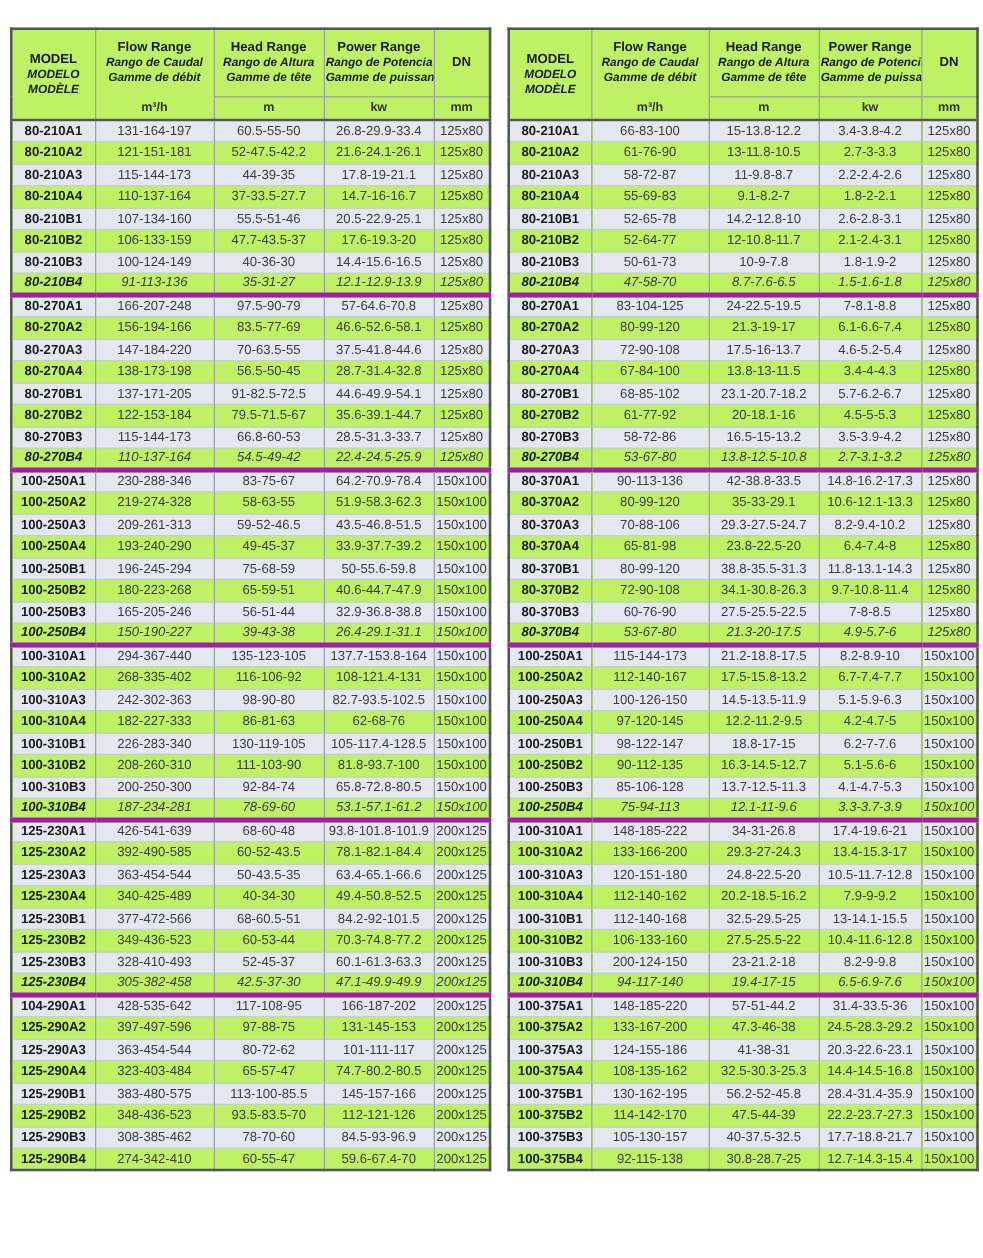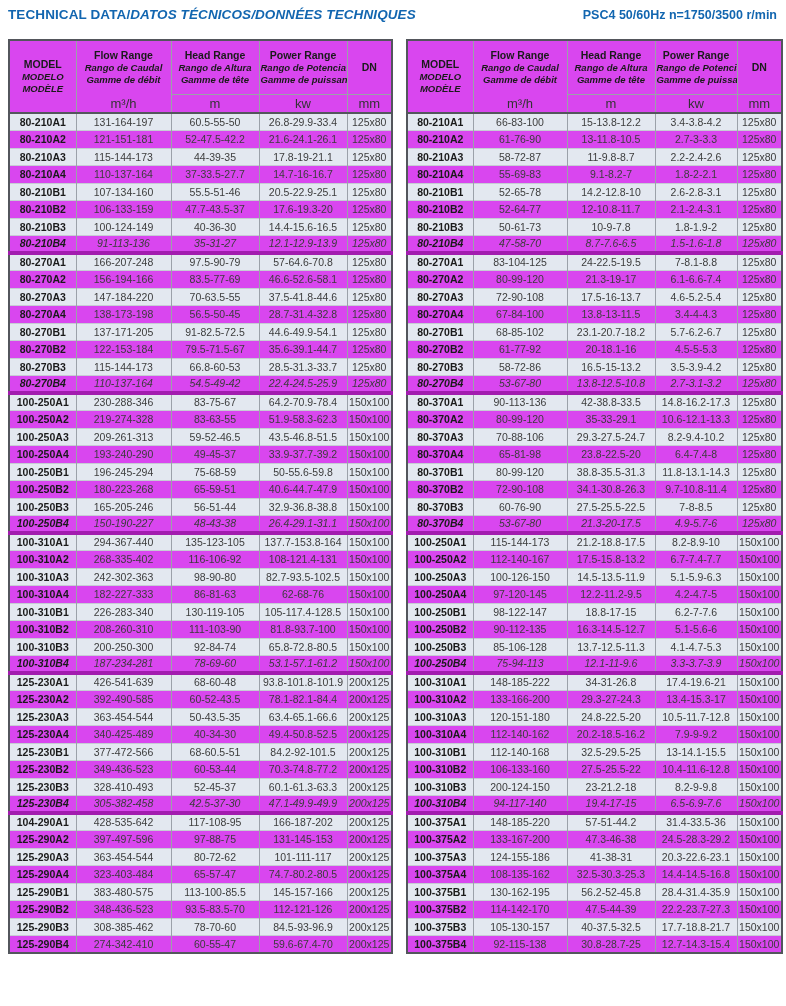--- a/index.html
+++ b/index.html
@@ -23,35 +23,35 @@
   .spec-label {
     color: #1266b0; font-size: 12.5px; font-weight: bold; white-space: nowrap;
     padding-right: 2px;
   }
 
   .tables { display: flex; gap: 13px; margin-top: 17px; }
 
   table.pump {
     border-collapse: collapse; table-layout: fixed;
     border: 2px solid #53565c;
-    background: #d946ef;
+    background: #bef264;
   }
   table.pump.left  { width: 383px; }
   table.pump.right { width: 375px; }
 
   table.pump th, table.pump td {
     border-left: 1px solid #9ba1a9;
     text-align: center; vertical-align: middle;
     overflow: hidden; white-space: nowrap;
   }
   table.pump th:first-child, table.pump td:first-child { border-left: none; }
 
   thead tr.langs th { height: 54px; padding: 2px 1px; }
   thead tr.units th {
-    height: 19px; font-weight: normal; font-size: 13px; color: #333;
+    height: 19px; font-weight: bold; font-size: 10px; color: #333;
     border-top: 1px solid #9ba1a9;
     text-align: center;
   }
   thead tr.units th.no-top { border-top: none; }
   thead { border-bottom: 2px solid #53565c; }
 
   .h-en { font-size: 10.5px; font-weight: bold; color: #1a1a1a; line-height: 1.25; }
   .h-sub { font-size: 9.5px; font-weight: bold; font-style: italic; color: #1a1a1a; line-height: 1.25; }
 
   tbody td {
@@ -61,24 +61,20 @@
   tbody tr:first-child td { border-top: none; }
   tbody td.model { font-weight: bold; color: #1a1a1a; }
   tbody tr.shade td { background: #e3e8f0; }
   tbody tr.group-end td { border-bottom: 4px solid #a21caf; font-style: italic; }
 </style>
 </head>
 <body>
 
 <div class="page">
 
-  <div class="titlebar">
-    <div class="page-title"><span>TECHNICAL DATA/</span><span class="it">DATOS TÉCNICOS/DONNÉES TECHNIQUES</span></div>
-    <div class="spec-label">PSC4  50/60Hz  n=1750/3500 r/min</div>
-  </div>
 
   <div class="tables">
 
     <table class="pump left">
       <colgroup>
         <col style="width:67px">
           <col style="width:95px">
           <col style="width:88px">
           <col style="width:88px">
           <col style="width:45px">
@@ -232,21 +228,21 @@
           <tr class="shade">
             <td class="model">100-250A1</td>
             <td>230-288-346</td>
             <td>83-75-67</td>
             <td>64.2-70.9-78.4</td>
             <td>150x100</td>
           </tr>
           <tr>
             <td class="model">100-250A2</td>
             <td>219-274-328</td>
-            <td>83-63-55</td>
+            <td>58-63-55</td>
             <td>51.9-58.3-62.3</td>
             <td>150x100</td>
           </tr>
           <tr class="shade">
             <td class="model">100-250A3</td>
             <td>209-261-313</td>
             <td>59-52-46.5</td>
             <td>43.5-46.8-51.5</td>
             <td>150x100</td>
           </tr>
@@ -274,21 +270,21 @@
           <tr class="shade">
             <td class="model">100-250B3</td>
             <td>165-205-246</td>
             <td>56-51-44</td>
             <td>32.9-36.8-38.8</td>
             <td>150x100</td>
           </tr>
           <tr class="group-end">
             <td class="model">100-250B4</td>
             <td>150-190-227</td>
-            <td>48-43-38</td>
+            <td>39-43-38</td>
             <td>26.4-29.1-31.1</td>
             <td>150x100</td>
           </tr>
           <tr class="shade">
             <td class="model">100-310A1</td>
             <td>294-367-440</td>
             <td>135-123-105</td>
             <td>137.7-153.8-164</td>
             <td>150x100</td>
           </tr>

